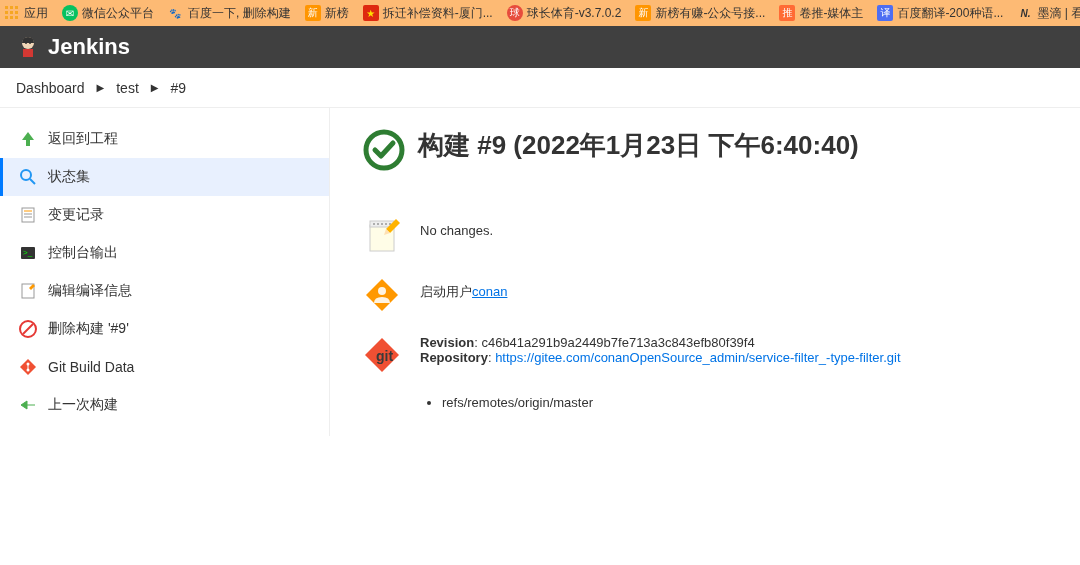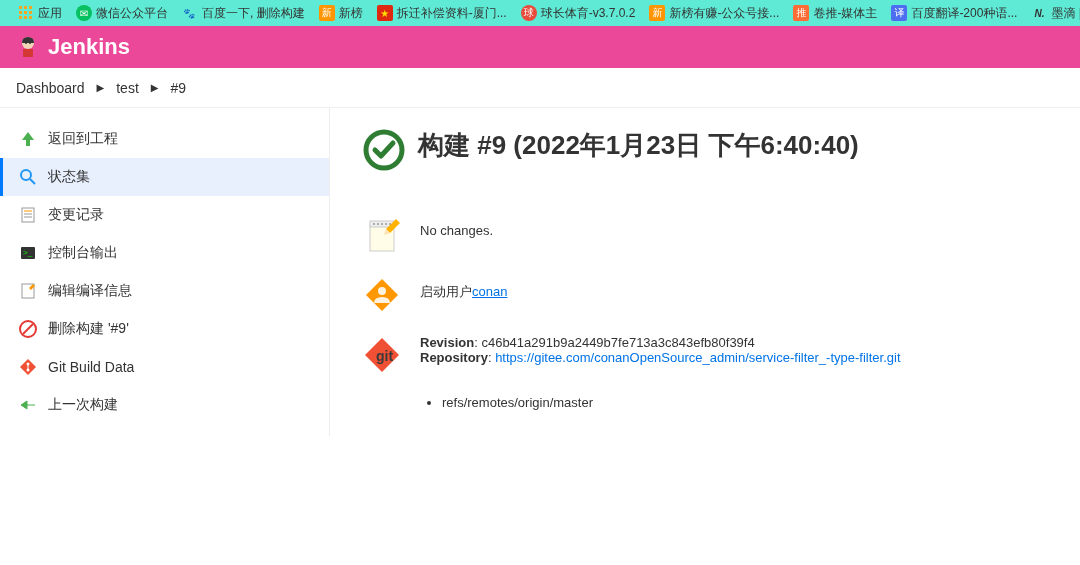--- a/index.html
+++ b/index.html
@@ -1,24 +1,24 @@
 <!DOCTYPE html>
 <html><head>
   <meta charset="utf-8">
   <style>
     * { margin: 0; padding: 0; box-sizing: border-box; font-family: "Helvetica Neue", Arial, sans-serif; }
     body { background: #fff; font-size: 13px; color: #333; }
 
     
-    .bookmarks-bar { display: flex; align-items: center; gap: 14px; padding: 4px 18px; height: 26px; font-size: 12px; color: #333; background: #5eead4; overflow: hidden; white-space: nowrap; }
+    .bookmarks-bar { display: flex; align-items: center; gap: 14px; padding: 4px 4px; height: 26px; font-size: 12px; color: #333; background: #fdba74; overflow: hidden; white-space: nowrap; }
     .bookmark-item { display: flex; align-items: center; gap: 4px; cursor: pointer; }
     .bookmark-icon { width: 16px; height: 16px; display: inline-flex; align-items: center; justify-content: center; font-size: 10px; border-radius: 2px; }
 
     
-    .jenkins-header { background: #ec4899; display: flex; align-items: center; padding: 6px 16px; height: 42px; }
+    .jenkins-header { background: #404040; display: flex; align-items: center; padding: 6px 16px; height: 42px; }
     .jenkins-logo { display: flex; align-items: center; gap: 8px; }
     .jenkins-logo-img { width: 24px; height: 24px; }
     .jenkins-title { color: #fff; font-size: 22px; font-weight: bold; }
 
     
     .breadcrumbs { display: flex; align-items: center; padding: 8px 16px; font-size: 14px; border-bottom: 1px solid #eee; height: 40px; }
     .breadcrumb-item { color: #333; cursor: pointer; font-weight: 500; }
     .breadcrumb-sep { margin: 0 12px; color: #333; font-size: 10px; }
 
     

